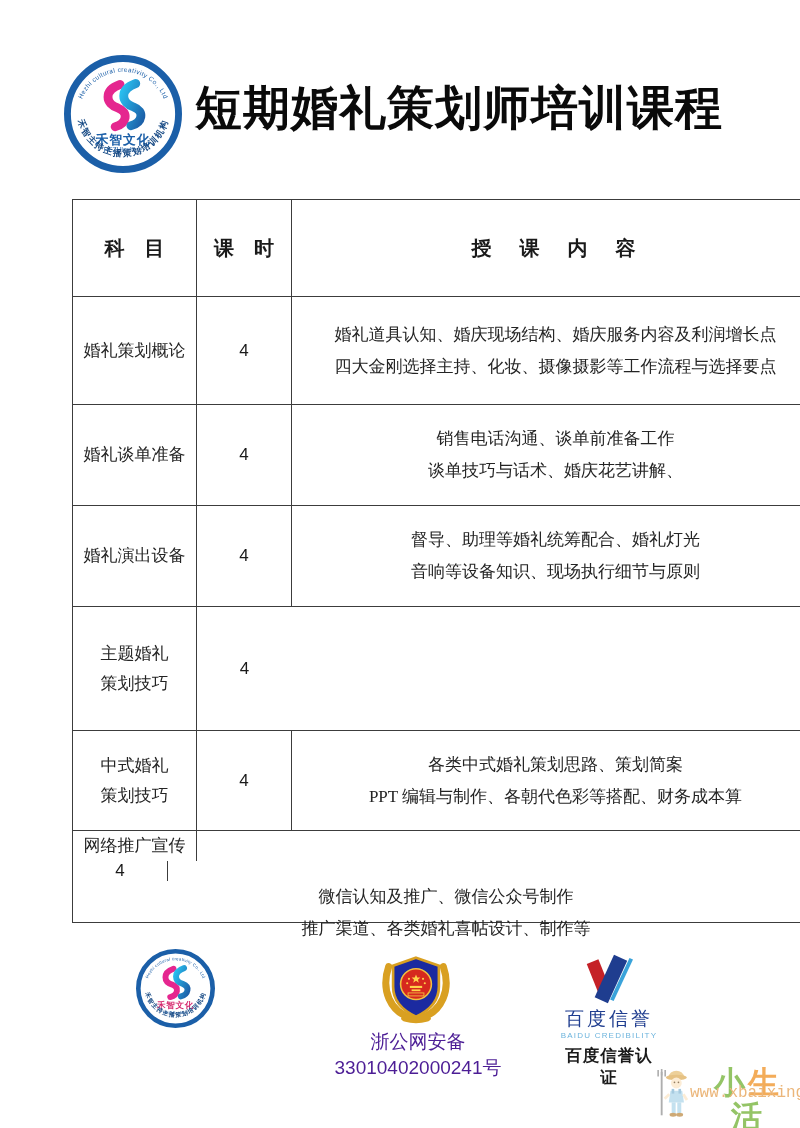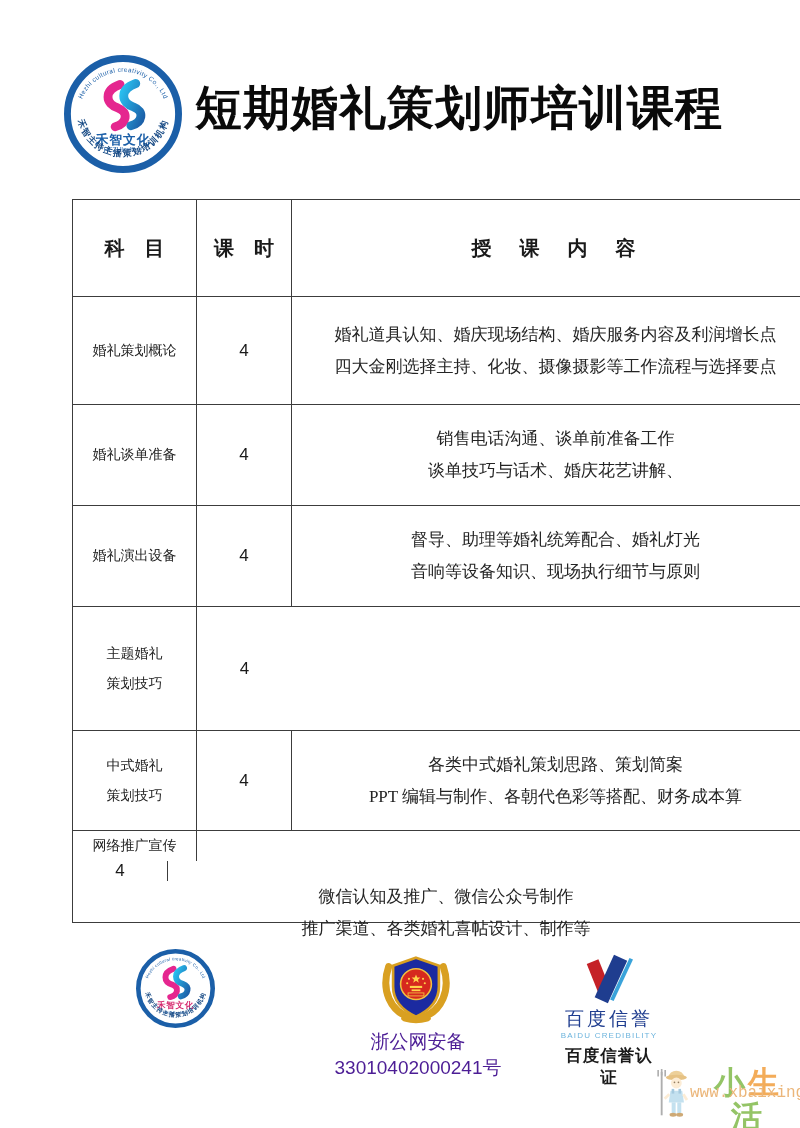--- a/index.html
+++ b/index.html
@@ -35,21 +35,21 @@
     display:flex;flex-direction:column;justify-content:center;align-items:center;
     text-align:center;
   }
   .cell:last-child{border-right:none;}
   .c-subject{width:124px;}
   .c-hours{width:95px;}
   .c-content{flex:1;}
   .hrow{height:97px;}
   .hcell{font-size:20px;font-weight:bold;color:#1a1a1a;}
   .hcell.sp{letter-spacing:4px;}
-  .subject-line{font-size:14px;color:#242424;line-height:30px;}
+  .subject-line{font-size:17px;color:#242424;line-height:30px;}
   .hours-num{font-size:17px;color:#1a1a1a;
     font-family:"Liberation Sans","DejaVu Sans",sans-serif;}
   .content-line{font-size:17px;color:#242424;line-height:32px;}
   
   .footer-text{position:absolute;font-family:"Liberation Sans","DejaVu Sans",sans-serif;}
   .copyright{left:88px;top:1031px;width:184px;text-align:center;
     font-size:14.5px;color:#3d3d3d;}
   .badge{position:absolute;left:372px;top:942px;width:88px;height:86px;}
   .police-record{left:318px;top:1029px;width:200px;text-align:center;
     font-size:19px;font-weight:normal;color:#4c1d95;}

